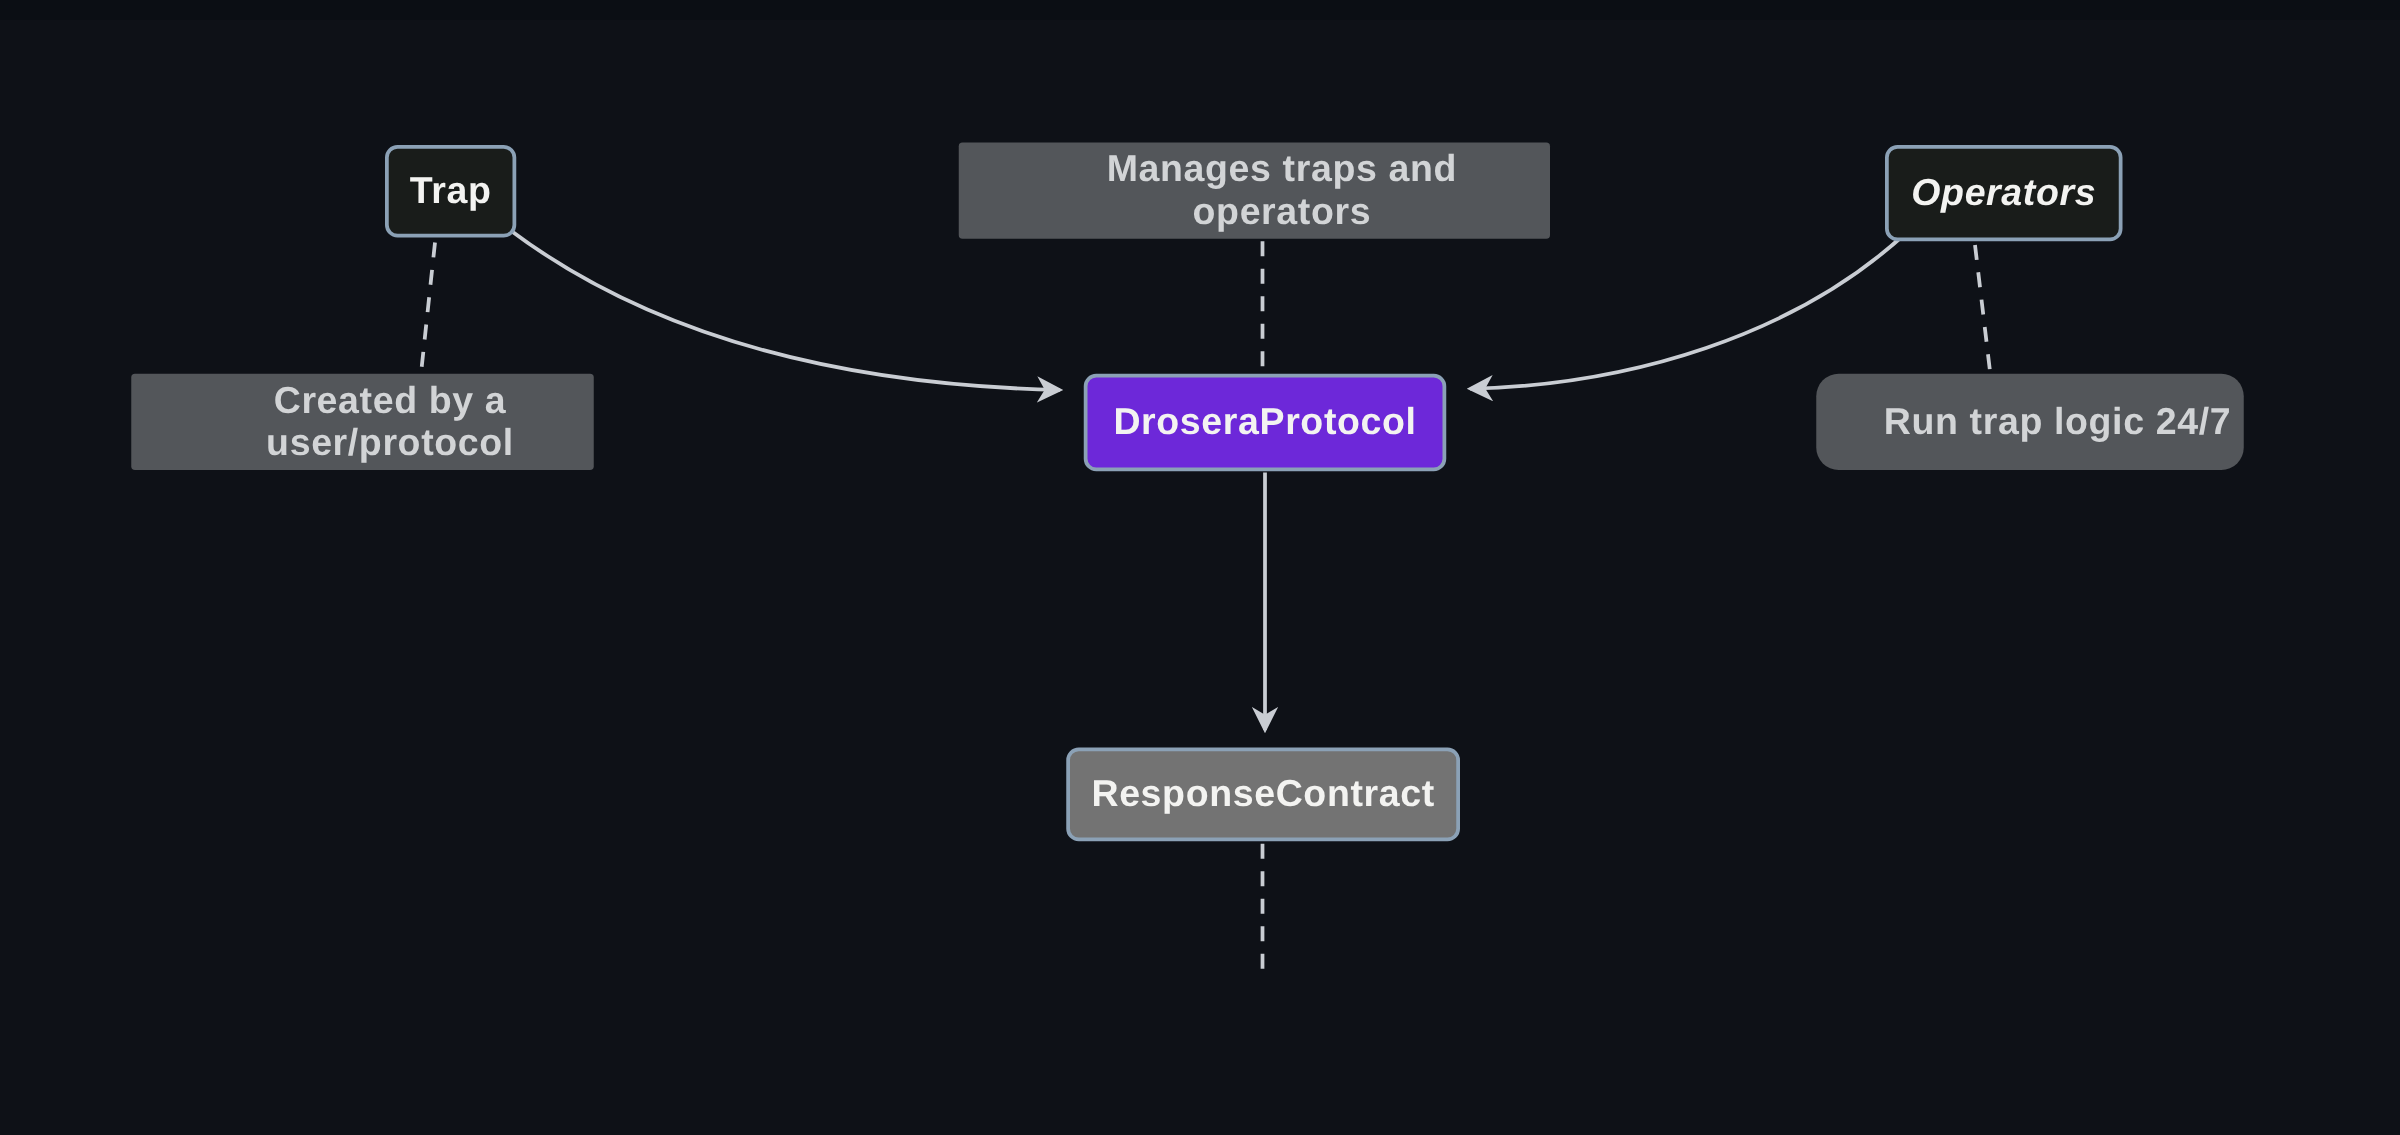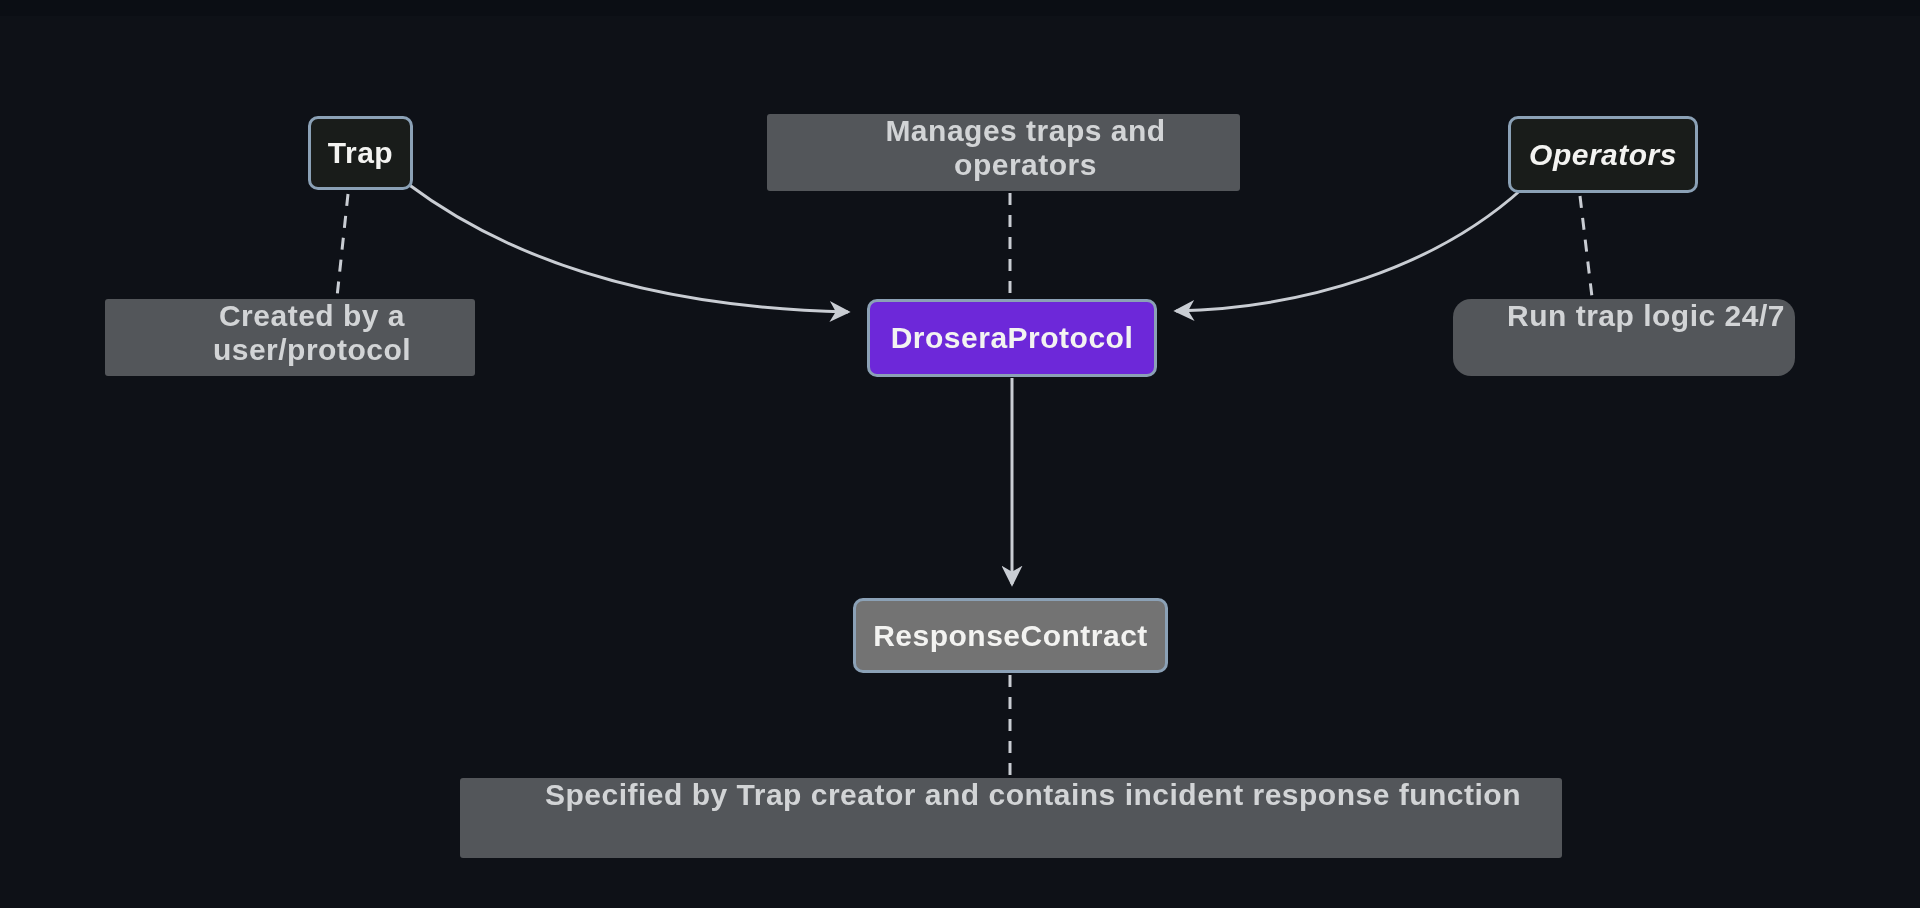--- a/index.html
+++ b/index.html
@@ -22,21 +22,21 @@
     border-radius:10px;
     color:#f3f3f1;
     font-weight:bold;
     font-size:30px;
     letter-spacing:.5px;
     box-sizing:border-box;
     text-align:center;
   }
   .note{
     position:absolute;
-    display:flex;align-items:flex-start;justify-content:center;
+    display:flex;align-items:center;justify-content:center;
     background:#53565a;
     border-radius:3px;
     color:#d2d4d6;
     font-weight:bold;
     font-size:30px;
     letter-spacing:.5px;
     box-sizing:border-box;
     text-align:center;
     padding-left:44px;
   }
@@ -99,17 +99,14 @@
   </div>
 
   <div class="note t-run">
     <span>Run trap logic 24/7</span>
   </div>
 
   <div class="node n-response">
     <span>ResponseContract</span>
   </div>
 
-  <div class="note t-specified">
-    <span>Specified by Trap creator and contains incident response function</span>
-  </div>
 
 </div>
 
 </body></html>

